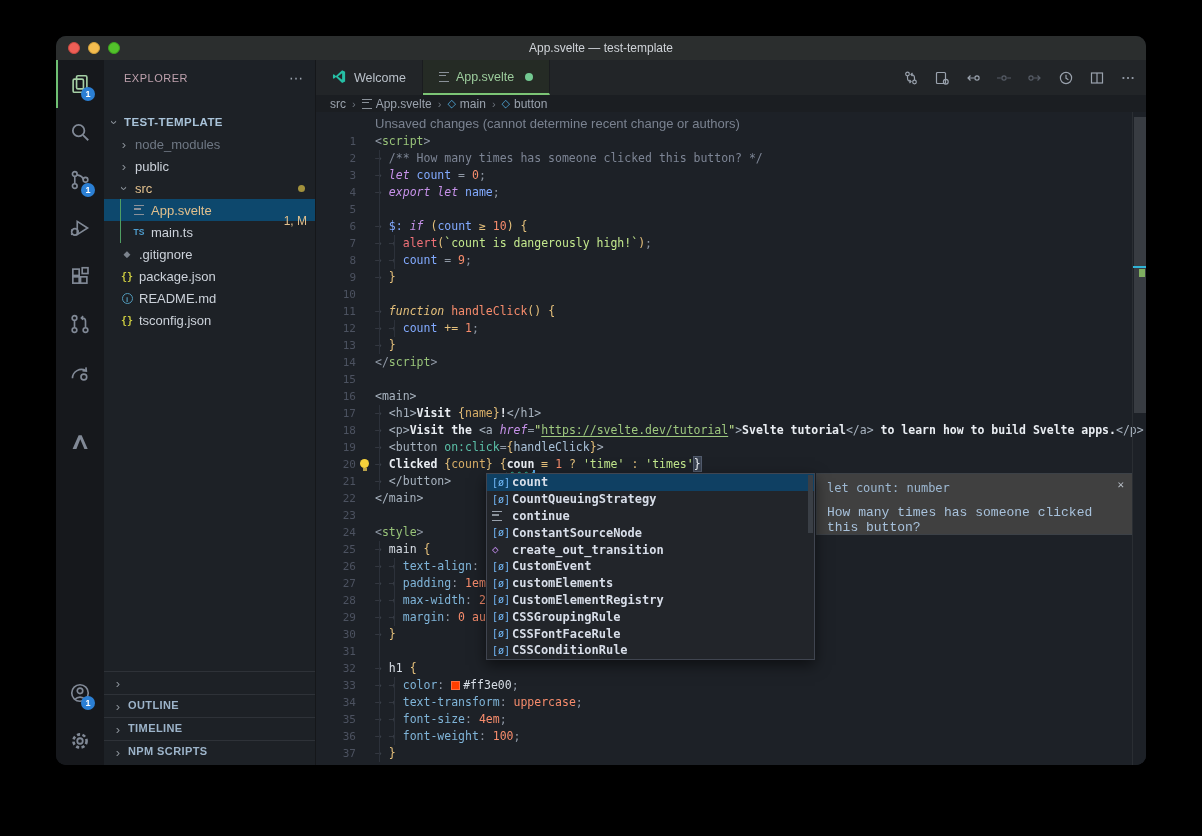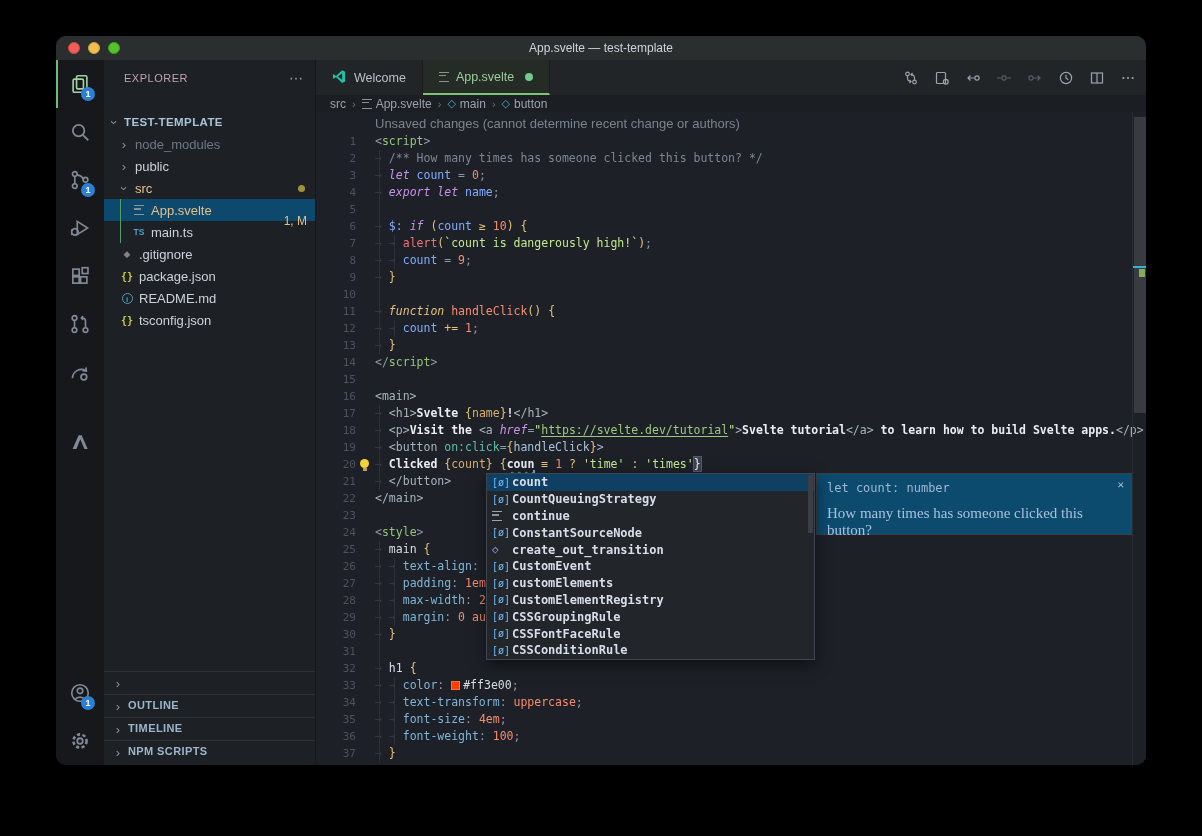--- a/index.html
+++ b/index.html
@@ -104,23 +104,23 @@
   .suggest{position:absolute;left:170px;top:361px;width:329px;height:187px;background:#22252a;border:1px solid #404550;box-sizing:border-box;box-shadow:0 5px 14px rgba(0,0,0,.55);z-index:20;}
   .srow{height:16.8px;display:flex;align-items:center;padding-left:5px;cursor:pointer;}
   .srow.selected{background:#0f4063;}
   .sicon{width:20px;flex:none;font-size:10px;display:inline-flex;justify-content:flex-start;}
   .sicon.var{color:#75beff;font-family:"DejaVu Sans Mono",monospace;}
   .sicon.cube{color:#b180d7;font-size:11px;}
   .sicon.kw{color:#9aa2ad;}
   .slbl{font:700 12px "DejaVu Sans Mono",monospace;color:#d8dee9;white-space:nowrap;}
   .sscroll{position:absolute;right:1px;top:1px;width:5px;height:58px;background:#3a3f46;}
   
-  .hover{position:absolute;left:500px;top:361px;width:317px;height:62px;background:#0c4a6e;border:1px solid #3c4147;box-sizing:border-box;z-index:19;}
+  .hover{position:absolute;left:500px;top:361px;width:317px;height:62px;background:#404040;border:1px solid #3c4147;box-sizing:border-box;z-index:19;}
   .hover-sig{font-family:"DejaVu Sans Mono",monospace;font-size:12px;color:#9db8d2;padding:7px 10px 0 10px;}
-  .hover-doc{font-family:Liberation Serif, serif;font-size:15px;color:#a8c2dc;padding:10px 10px 0 10px;}
+  .hover-doc{font-family:Liberation Mono, monospace;font-size:13px;color:#a8c2dc;padding:10px 10px 0 10px;}
   .hover-close{position:absolute;right:8px;top:4px;color:#b6bcc4;font-size:11px;cursor:pointer;}
   
   .scrollbar{position:absolute;right:0;top:0;bottom:0;width:14px;border-left:1px solid #2a2e33;box-sizing:border-box;z-index:25;cursor:pointer;}
   .slider{position:absolute;left:1px;right:0;top:5px;height:296px;background:#383c42;}
   .mark-cyan{position:absolute;left:0;right:0;top:154px;height:2px;background:#30b3d6;}
   .mark-green{position:absolute;right:1px;top:157px;width:6px;height:8px;background:#7fae60;}
 </style>
 </head>
 <body>
 
@@ -425,21 +425,21 @@
               <div class="line"><span class="ln">7</span><span class="lc"><span class="tk-ws">→ → </span><span class="tk-fn">alert</span><span class="tk-gold">(</span><span class="tk-str">`count is dangerously high!`</span><span class="tk-gold">)</span><span class="tk-punc">;</span></span></div>
               <div class="line"><span class="ln">8</span><span class="lc"><span class="tk-ws">→ → </span><span class="tk-var">count</span><span class="tk-punc"> = </span><span class="tk-num">9</span><span class="tk-punc">;</span></span></div>
               <div class="line"><span class="ln">9</span><span class="lc"><span class="tk-ws">→ </span><span class="tk-gold">}</span></span></div>
               <div class="line"><span class="ln">10</span><span class="lc"></span></div>
               <div class="line"><span class="ln">11</span><span class="lc"><span class="tk-ws">→ </span><span class="tk-st">function </span><span class="tk-fn2">handleClick</span><span class="tk-gold">()</span><span class="tk-plain"> </span><span class="tk-gold">{</span></span></div>
               <div class="line"><span class="ln">12</span><span class="lc"><span class="tk-ws">→ → </span><span class="tk-var">count</span><span class="tk-gold"> += </span><span class="tk-num">1</span><span class="tk-punc">;</span></span></div>
               <div class="line"><span class="ln">13</span><span class="lc"><span class="tk-ws">→ </span><span class="tk-gold">}</span></span></div>
               <div class="line"><span class="ln">14</span><span class="lc"><span class="tk-punc">&lt;/</span><span class="tk-tag">script</span><span class="tk-punc">&gt;</span></span></div>
               <div class="line"><span class="ln">15</span><span class="lc"></span></div>
               <div class="line"><span class="ln">16</span><span class="lc"><span class="tk-htag">&lt;main&gt;</span></span></div>
-              <div class="line"><span class="ln">17</span><span class="lc"><span class="tk-ws">→ </span><span class="tk-htag">&lt;h1&gt;</span><span class="tk-txt">Svelte </span><span class="tk-gold">{</span><span class="tk-name">name</span><span class="tk-gold">}</span><span class="tk-txt">!</span><span class="tk-htag">&lt;/h1&gt;</span></span></div>
+              <div class="line"><span class="ln">17</span><span class="lc"><span class="tk-ws">→ </span><span class="tk-htag">&lt;h1&gt;</span><span class="tk-txt">Visit </span><span class="tk-gold">{</span><span class="tk-name">name</span><span class="tk-gold">}</span><span class="tk-txt">!</span><span class="tk-htag">&lt;/h1&gt;</span></span></div>
               <div class="line"><span class="ln">18</span><span class="lc"><span class="tk-ws">→ </span><span class="tk-htag">&lt;p&gt;</span><span class="tk-txt">Visit the </span><span class="tk-htag">&lt;a </span><span class="tk-attr">href</span><span class="tk-punc">=</span><span class="tk-str">"</span><span class="tk-url">https://svelte.dev/tutorial</span><span class="tk-str">"</span><span class="tk-htag">&gt;</span><span class="tk-txt">Svelte tutorial</span><span class="tk-htag">&lt;/a</span><span class="tk-htag">&gt;</span><span class="tk-txt"> to learn how to build Svelte apps.</span><span class="tk-htag">&lt;/p&gt;</span></span></div>
               <div class="line"><span class="ln">19</span><span class="lc"><span class="tk-ws">→ </span><span class="tk-htag">&lt;button </span><span class="tk-teal">on:click</span><span class="tk-punc">=</span><span class="tk-gold">{</span><span class="tk-id">handleClick</span><span class="tk-gold">}</span><span class="tk-htag">&gt;</span></span></div>
               <div class="line"><span class="ln">20</span><span class="lc"><span class="tk-ws">→ </span><span class="tk-txt">Clicked </span><span class="tk-gold">{</span><span class="tk-name">count</span><span class="tk-gold">}</span><span class="tk-plain"> </span><span class="tk-gold">{</span><span class="tk-sq">coun</span><span class="tk-cur"></span><span class="tk-plain"> </span><span class="tk-gold">≡</span><span class="tk-plain"> </span><span class="tk-num">1</span><span class="tk-plain"> </span><span class="tk-gold">?</span><span class="tk-plain"> </span><span class="tk-str">'time'</span><span class="tk-plain"> </span><span class="tk-gold">:</span><span class="tk-plain"> </span><span class="tk-str">'times'</span><span class="tk-match">}</span></span></div>
               <div class="line"><span class="ln">21</span><span class="lc"><span class="tk-ws">→ </span><span class="tk-htag">&lt;/button&gt;</span></span></div>
               <div class="line"><span class="ln">22</span><span class="lc"><span class="tk-htag">&lt;/main&gt;</span></span></div>
               <div class="line"><span class="ln">23</span><span class="lc"></span></div>
               <div class="line"><span class="ln">24</span><span class="lc"><span class="tk-punc">&lt;</span><span class="tk-tag">style</span><span class="tk-punc">&gt;</span></span></div>
               <div class="line"><span class="ln">25</span><span class="lc"><span class="tk-ws">→ </span><span class="tk-sel">main</span><span class="tk-plain"> </span><span class="tk-gold">{</span></span></div>
               <div class="line"><span class="ln">26</span><span class="lc"><span class="tk-ws">→ → </span><span class="tk-prop">text-align</span><span class="tk-punc">: </span><span class="tk-val">center</span><span class="tk-punc">;</span></span></div>
               <div class="line"><span class="ln">27</span><span class="lc"><span class="tk-ws">→ → </span><span class="tk-prop">padding</span><span class="tk-punc">: </span><span class="tk-num">1em</span><span class="tk-punc">;</span></span></div>

